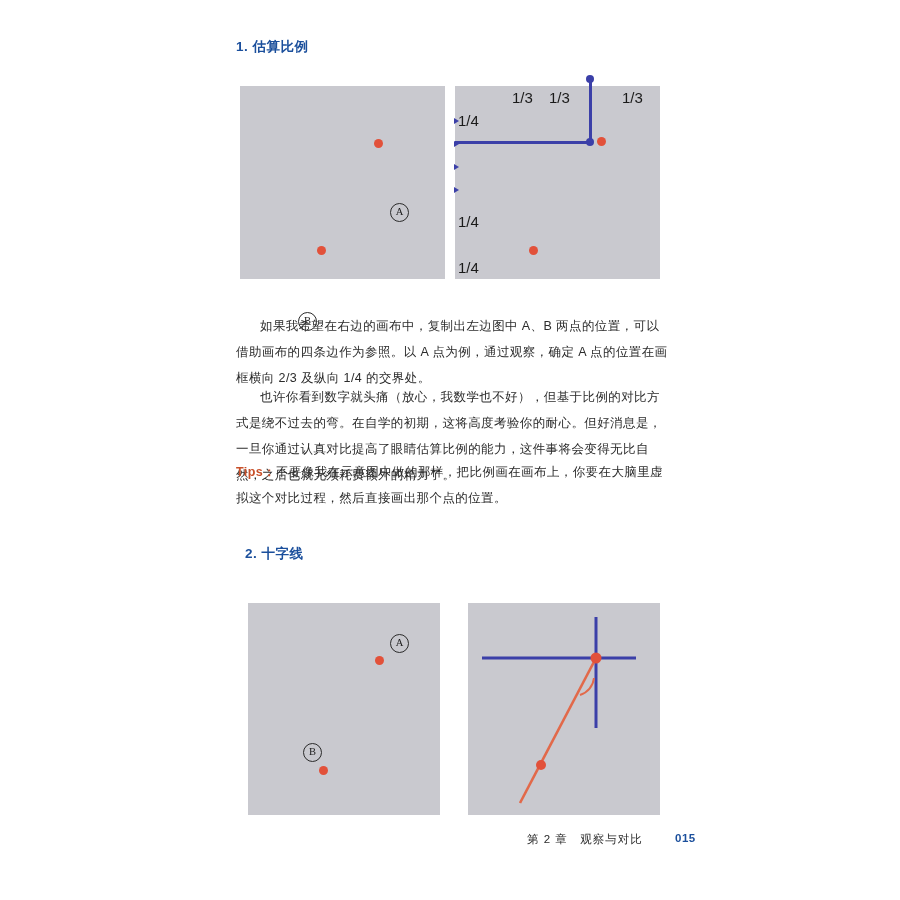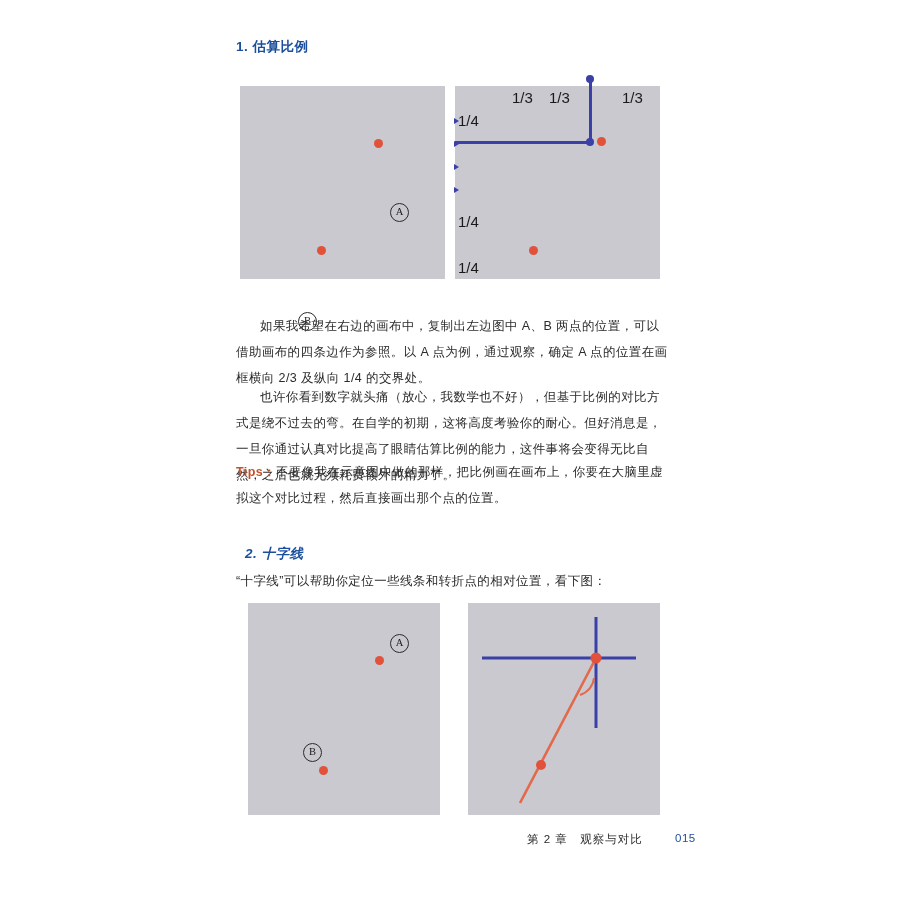--- a/index.html
+++ b/index.html
@@ -22,21 +22,21 @@
     height: 900px;
   }
   .h-section {
     position: absolute;
     font-size: 13.5px;
     font-weight: bold;
     color: #1b4f9c;
     letter-spacing: 0.5px;
   }
   #sec1 { left: 236px; top: 38px; }
-  #sec2 { left: 245px; top: 545px; font-style: italic; }
+  #sec2 { left: 245px; top: 545px; }
 
   .body-text {
     position: absolute;
     font-size: 12.5px;
     line-height: 26px;
     color: #2b2b2b;
     letter-spacing: 0.4px;
   }
   #para1 { left: 236px; top: 313px; width: 432px; }
   #para2 { left: 236px; top: 363px; width: 432px; }
@@ -113,21 +113,21 @@
     top: 832px;
     font-size: 11.5px;
     color: #2b2b2b;
     letter-spacing: 1px;
   }
   .footer .pagenum {
     position: absolute;
     left: 148px;
     top: 0;
     color: #1b4f9c;
-    font-weight: normal;
+    font-weight: bold;
     letter-spacing: 0.5px;
   }
   svg { display: block; }
 </style>
 </head>
 <body>
 
 <div class="page">
 
   <div class="h-section" id="sec1">1. 估算比例</div>
@@ -168,21 +168,20 @@
 
 
   <div class="body-text indent" id="para3">也许你看到数字就头痛（放心，我数学也不好），但基于比例的对比方式是绕不过去的弯。在自学的初期，这将高度考验你的耐心。但好消息是，一旦你通过认真对比提高了眼睛估算比例的能力，这件事将会变得无比自然，之后也就无须耗费额外的精力了。</div>
 
   <div class="body-text" id="tips">
     <span class="tips-label">Tips：</span><span>不要像我在示意图中做的那样，把比例画在画布上，你要在大脑里虚拟这个对比过程，然后直接画出那个点的位置。</span>
   </div>
 
   <div class="h-section" id="sec2">2. 十字线</div>
 
-  <div class="body-text" id="para-cross">“十字线”可以帮助你定位一些线条和转折点的相对位置，看下图：</div>
 
   <div class="figbox" id="fig3">
     <div class="label-circle" style="left:142px; top:31px;">A</div>
     <div class="dot" style="left:127px; top:53px;"></div>
 
     <div class="label-circle" style="left:55px; top:140px;">B</div>
     <div class="dot" style="left:71px; top:163px;"></div>
   </div>
 
   <div class="figbox" id="fig4">

